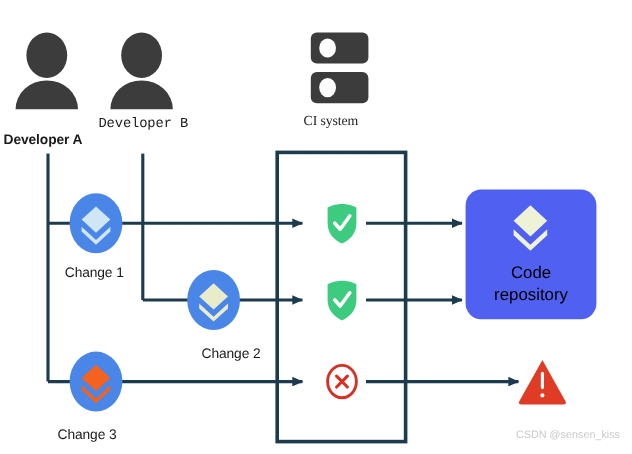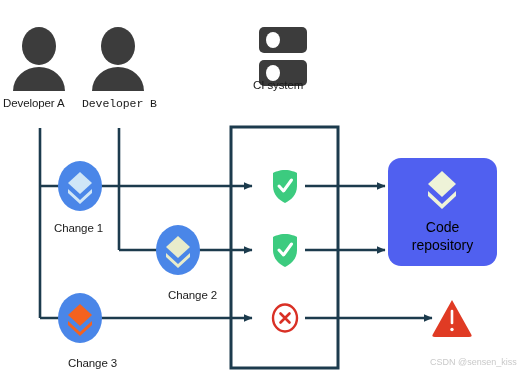--- a/index.html
+++ b/index.html
@@ -145,31 +145,31 @@
       </g>
     </g>
 
     <g>
       <path d="M452,300 L471,334 Q473,337 469,337 L435,337 Q431,337 433,334 z" fill="#e03b24"></path>
       <path d="M452,311 L452,323" stroke="#ffffff" stroke-width="2.6" stroke-linecap="round"></path>
       <circle cx="452" cy="329.5" r="1.7" fill="#ffffff"></circle>
     </g>
   </svg>
 
-  <div class="lbl lbl-dev" style="left:3px; top:97px;">Developer A</div>
+  <div class="lbl lbl-dev" style="left:3px; top:111px;font-weight:bold;">Developer A</div>
 
   <div class="lbl lbl-dev" style="left:82px; top:97px;font-family:Liberation Mono, monospace;">Developer B</div>
 
-  <div class="lbl" style="left:253px; top:79px;">CI system</div>
+  <div class="lbl" style="left:253px; top:95px;font-family:Liberation Serif, serif;">CI system</div>
 
   <div class="lbl lbl-change" style="left:54px; top:222px;">Change 1</div>
 
   <div class="lbl lbl-change" style="left:168px; top:289px;">Change 2</div>
 
-  <div class="lbl lbl-change" style="left:68px; top:357px;">Change 3</div>
+  <div class="lbl lbl-change" style="left:48px; top:357px;">Change 3</div>
 
   <div class="repo-text" style="left:388px; top:219px; width:109px;">Code</div>
 
   <div class="repo-text" style="left:388px; top:237px; width:109px;text-align:center;">repository</div>
 
   <div class="watermark" style="left:430px; top:357px;">CSDN @sensen_kiss</div>
 
 </div>
 
 </body></html>

